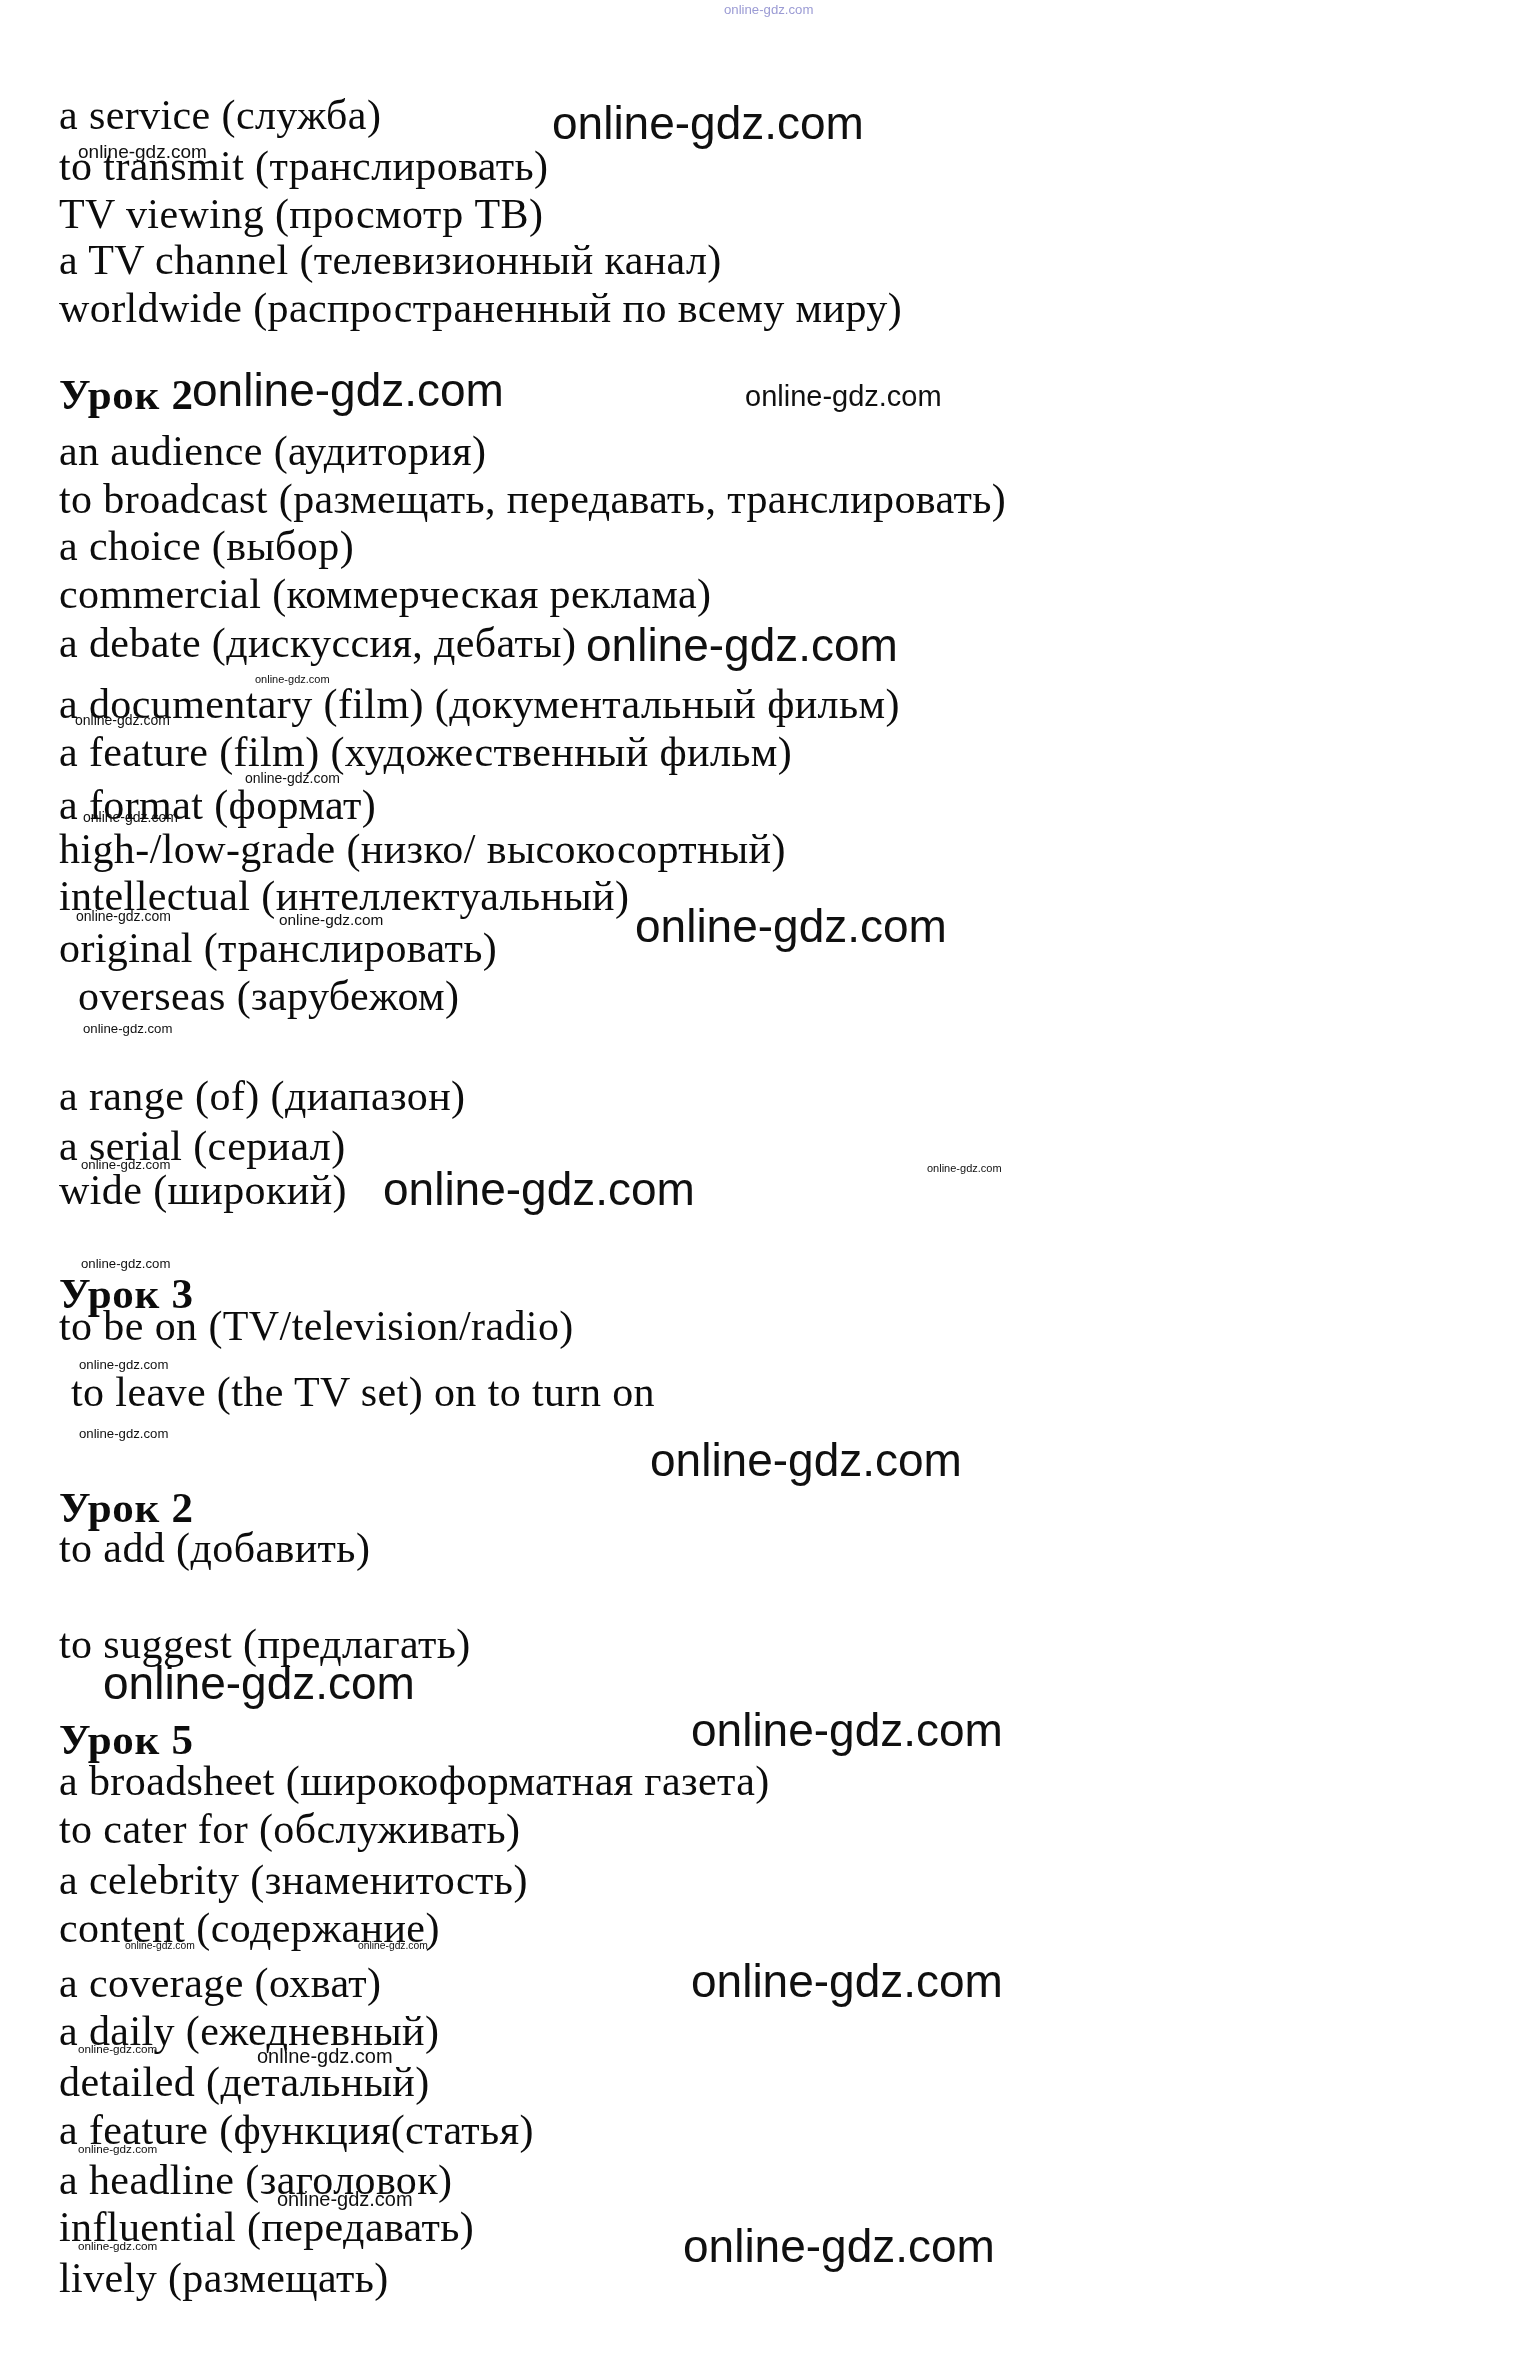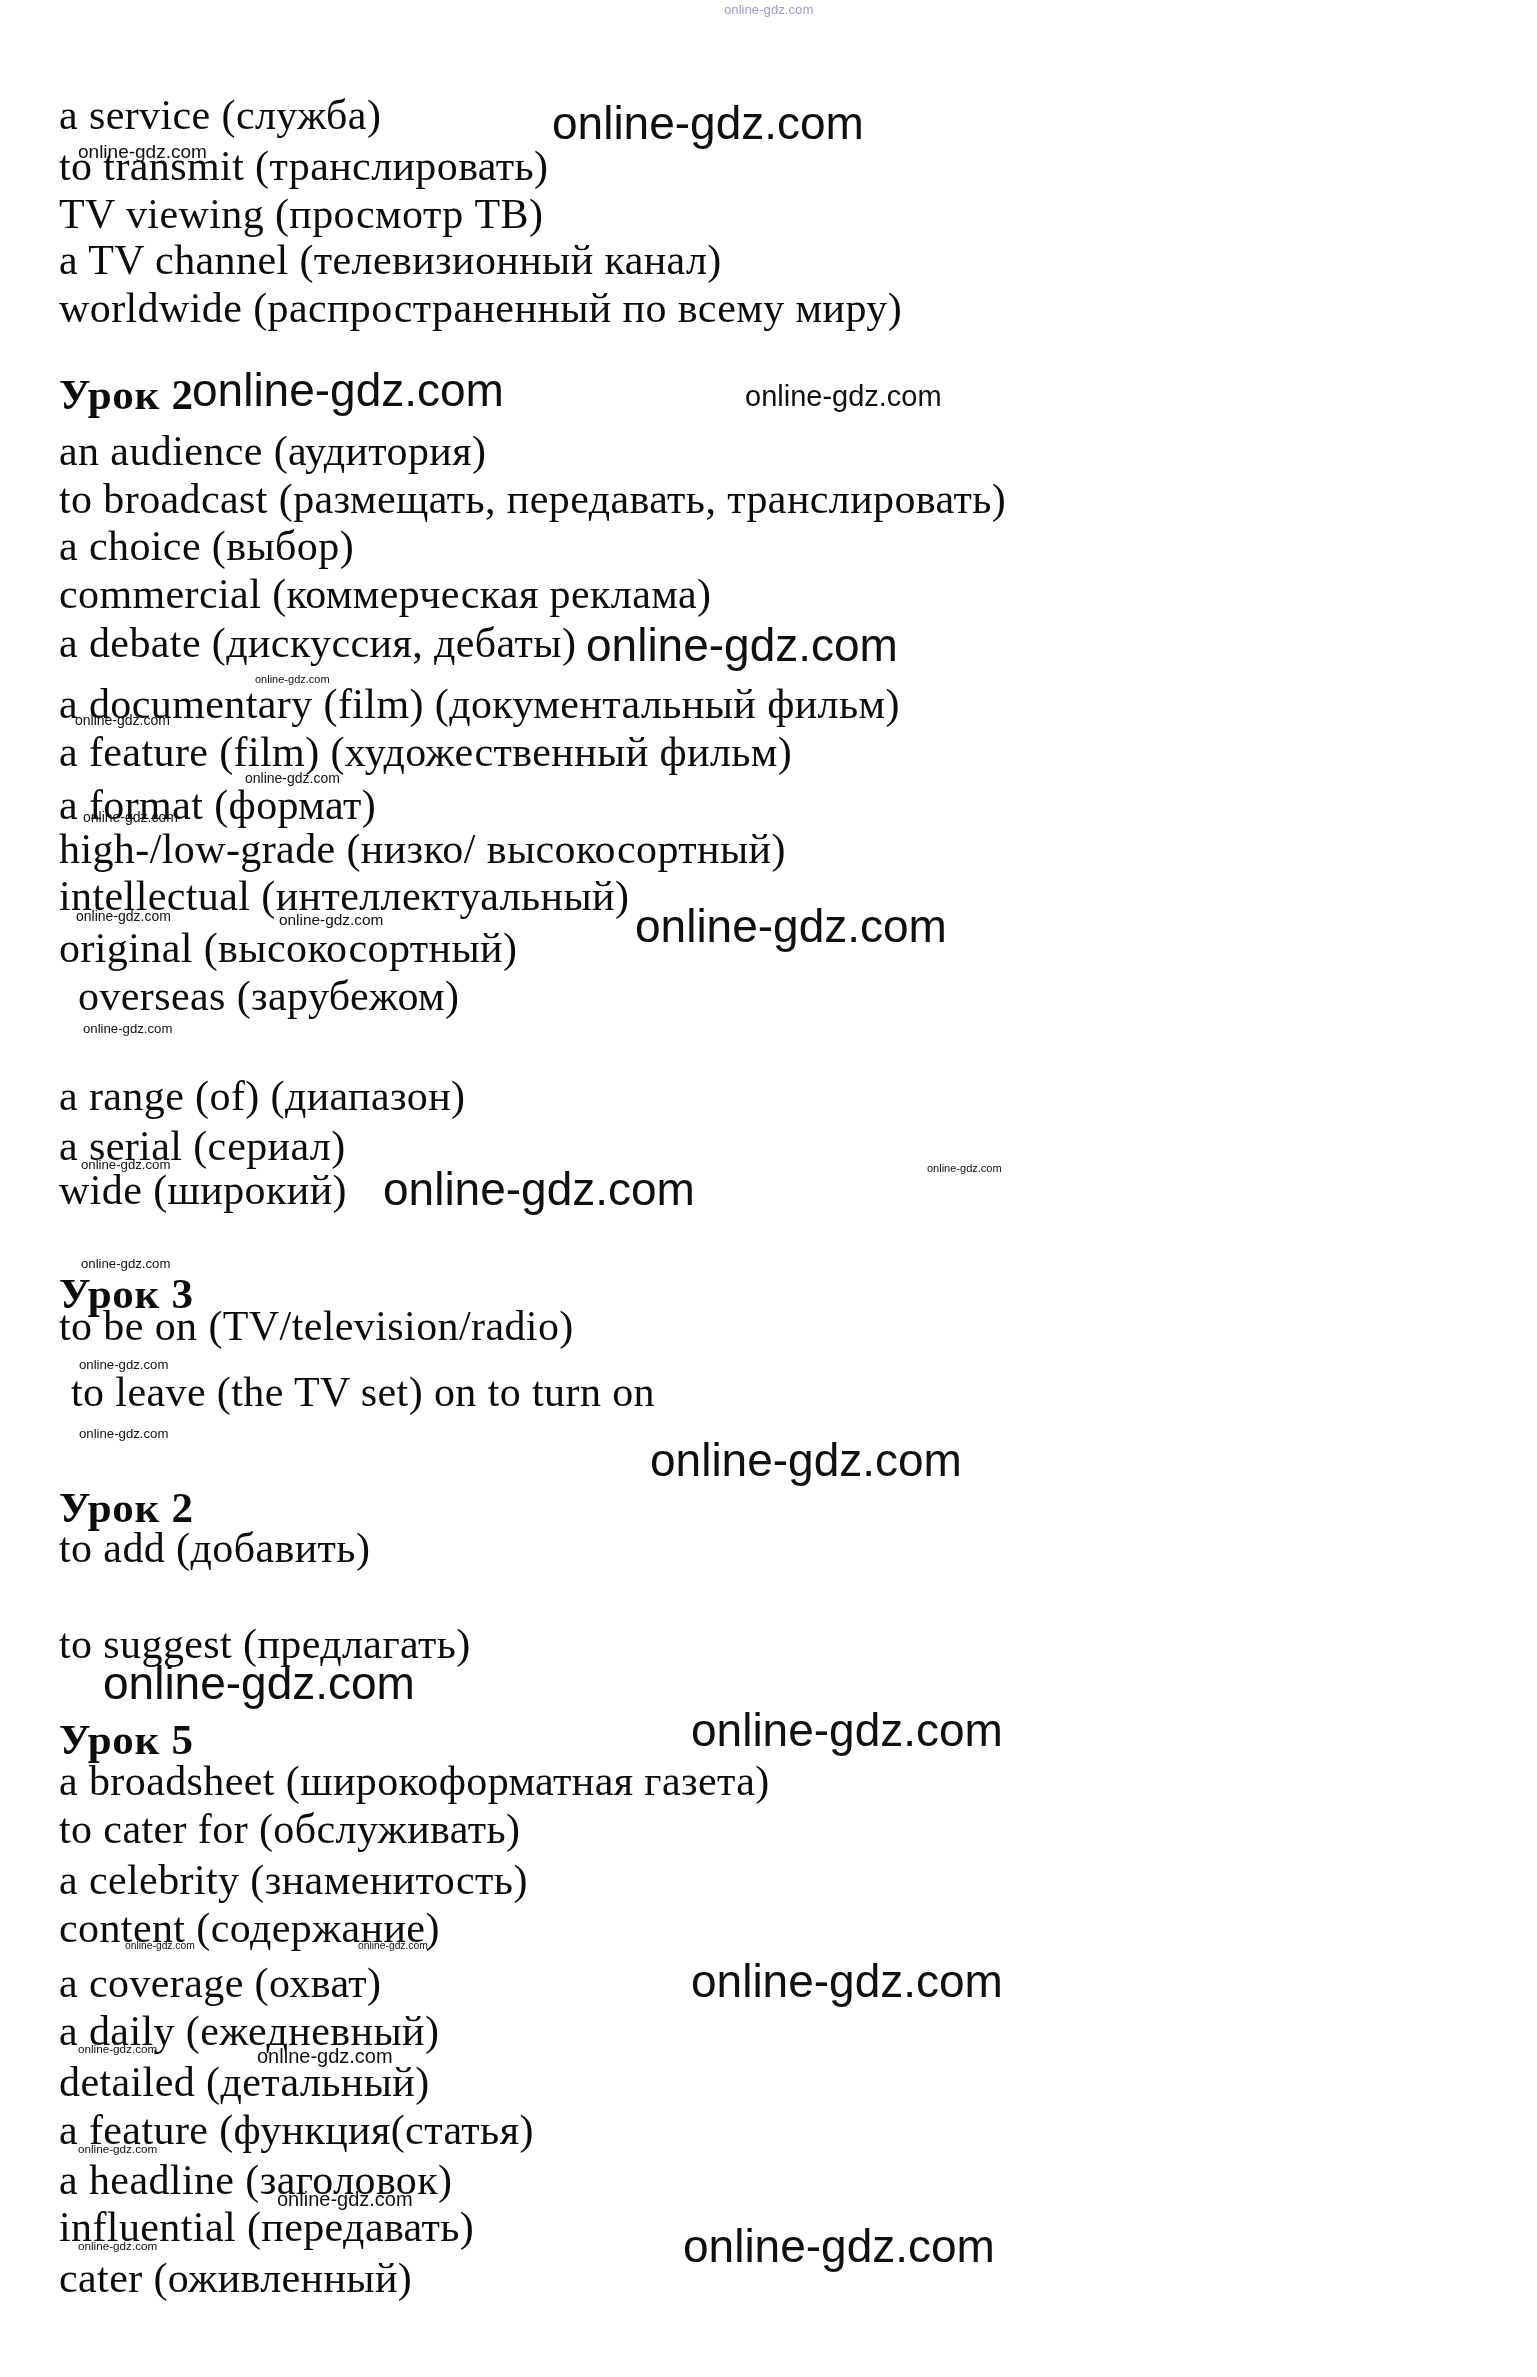--- a/index.html
+++ b/index.html
@@ -90,21 +90,21 @@
   <div class="line" style="top:428px;">an audience (аудитория)</div>
   <div class="line" style="top:476px;">to broadcast (размещать, передавать, транслировать)</div>
   <div class="line" style="top:523px;">a choice (выбор)</div>
   <div class="line" style="top:571px;">commercial (коммерческая реклама)</div>
   <div class="line" style="top:620px;">a debate (дискуссия, дебаты)</div>
   <div class="line" style="top:681px;">a documentary (film) (документальный фильм)</div>
   <div class="line" style="top:729px;">a feature (film) (художественный фильм)</div>
   <div class="line" style="top:782px;">a format (формат)</div>
   <div class="line" style="top:826px;">high-/low-grade (низко/ высокосортный)</div>
   <div class="line" style="top:873px;">intellectual (интеллектуальный)</div>
-  <div class="line" style="top:925px;">original (высокосортный)</div>
+  <div class="line" style="top:925px;">original (транслировать)</div>
   <div class="line" style="top:973px;margin-left:19px;">overseas (зарубежом)</div>
   <div class="line" style="top:1028px;margin-top:45px;">a range (of) (диапазон)</div>
   <div class="line" style="top:1123px;">a serial (сериал)</div>
   <div class="line" style="top:1167px;">wide (широкий)</div>
 
   <h2 class="header" style="top:1270px;">Урок 3</h2>
   <div class="line" style="top:1303px;">to be on (TV/television/radio)</div>
   <div class="line" style="top:1369px;margin-left:12px;">to leave (the TV set) on to turn on</div>
 
   <h2 class="header" style="top:1484px;">Урок 2</h2>
@@ -115,16 +115,16 @@
   <div class="line" style="top:1758px;">a broadsheet (широкоформатная газета)</div>
   <div class="line" style="top:1806px;">to cater for (обслуживать)</div>
   <div class="line" style="top:1857px;">a celebrity (знаменитость)</div>
   <div class="line" style="top:1905px;">content (содержание)</div>
   <div class="line" style="top:1960px;">a coverage (охват)</div>
   <div class="line" style="top:2008px;">a daily (ежедневный)</div>
   <div class="line" style="top:2059px;">detailed (детальный)</div>
   <div class="line" style="top:2107px;">a feature (функция(статья)</div>
   <div class="line" style="top:2157px;">a headline (заголовок)</div>
   <div class="line" style="top:2204px;">influential (передавать)</div>
-  <div class="line" style="top:2255px;">cater (оживленный)</div>
+  <div class="line" style="top:2255px;">lively (размещать)</div>
 
 </div>
 
 
 </body></html>

